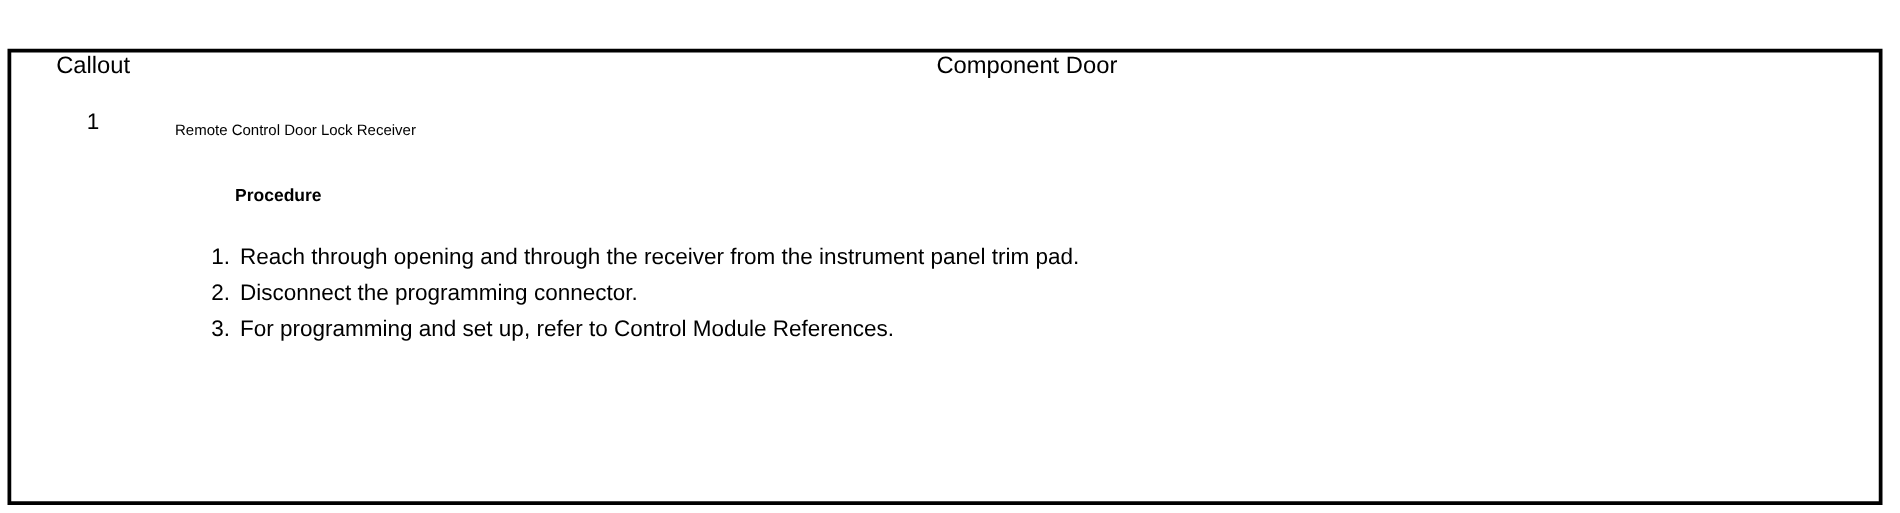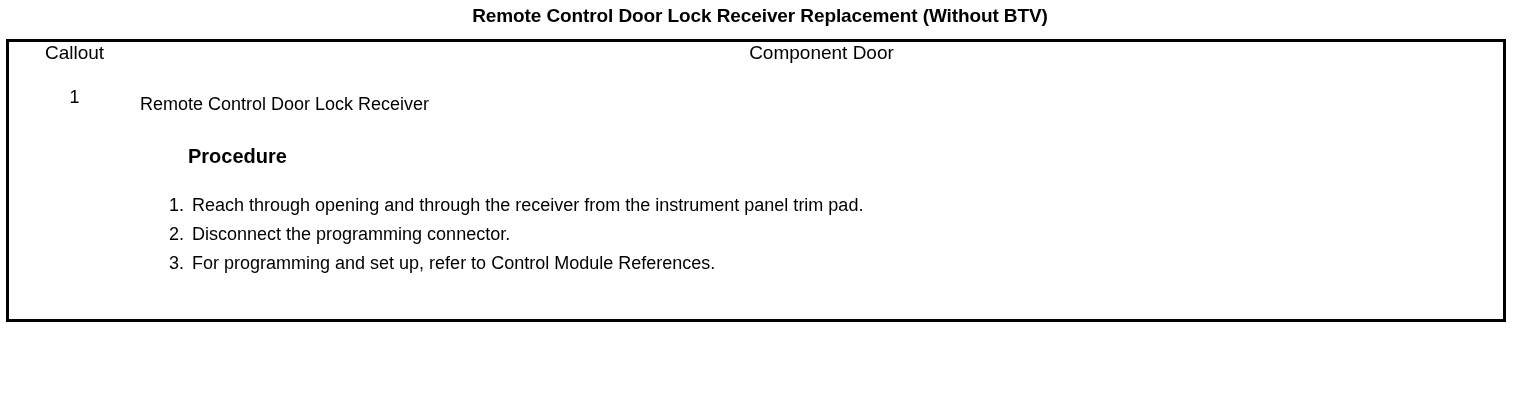--- a/index.html
+++ b/index.html
@@ -30,21 +30,21 @@
     font-weight: bold;
     letter-spacing: -0.1px;
     line-height: 24px;
     white-space: nowrap;
   }
   .table-wrap {
     position: absolute;
     top: 39px;
     left: 6px;
     width: 1500px;
-    height: 283px;
+    height: 365px;
     border: 3px solid #000000;
     box-sizing: border-box;
     background: #ffffff;
   }
   table.spec {
     border-collapse: collapse;
     width: 100%;
     height: 100%;
     table-layout: fixed;
   }
@@ -88,26 +88,26 @@
   .callout-cell {
     border-right: 2px solid #000000;
     text-align: center;
     vertical-align: middle;
     font-size: 18px;
   }
   .component-cell {
     padding: 6px 0 0 8px;
   }
   .comp-heading {
-    font-size: 18px;
+    font-size: 12px;
     line-height: 26px;
     padding-top: 4px;
   }
   .proc-heading {
-    font-size: 20px;
+    font-size: 14px;
     font-weight: bold;
     line-height: 26px;
     padding-left: 48px;
     padding-top: 26px;
   }
   ol.steps {
     margin: 0;
     padding: 0;
     padding-top: 22px;
     list-style: none;
@@ -124,21 +124,20 @@
     left: 10px;
     width: 34px;
     text-align: right;
   }
 </style>
 </head>
 <body>
 
 <div class="page">
 
-  <div class="doc-title">Remote Control Door Lock Receiver Replacement (Without BTV)</div>
 
   <div class="table-wrap">
     <table class="spec">
       <colgroup>
         <col class="c-callout">
         <col class="c-name">
       </colgroup>
       <tbody>
         <tr class="hdr-row">
           <th class="hdr-callout">Callout</th>

